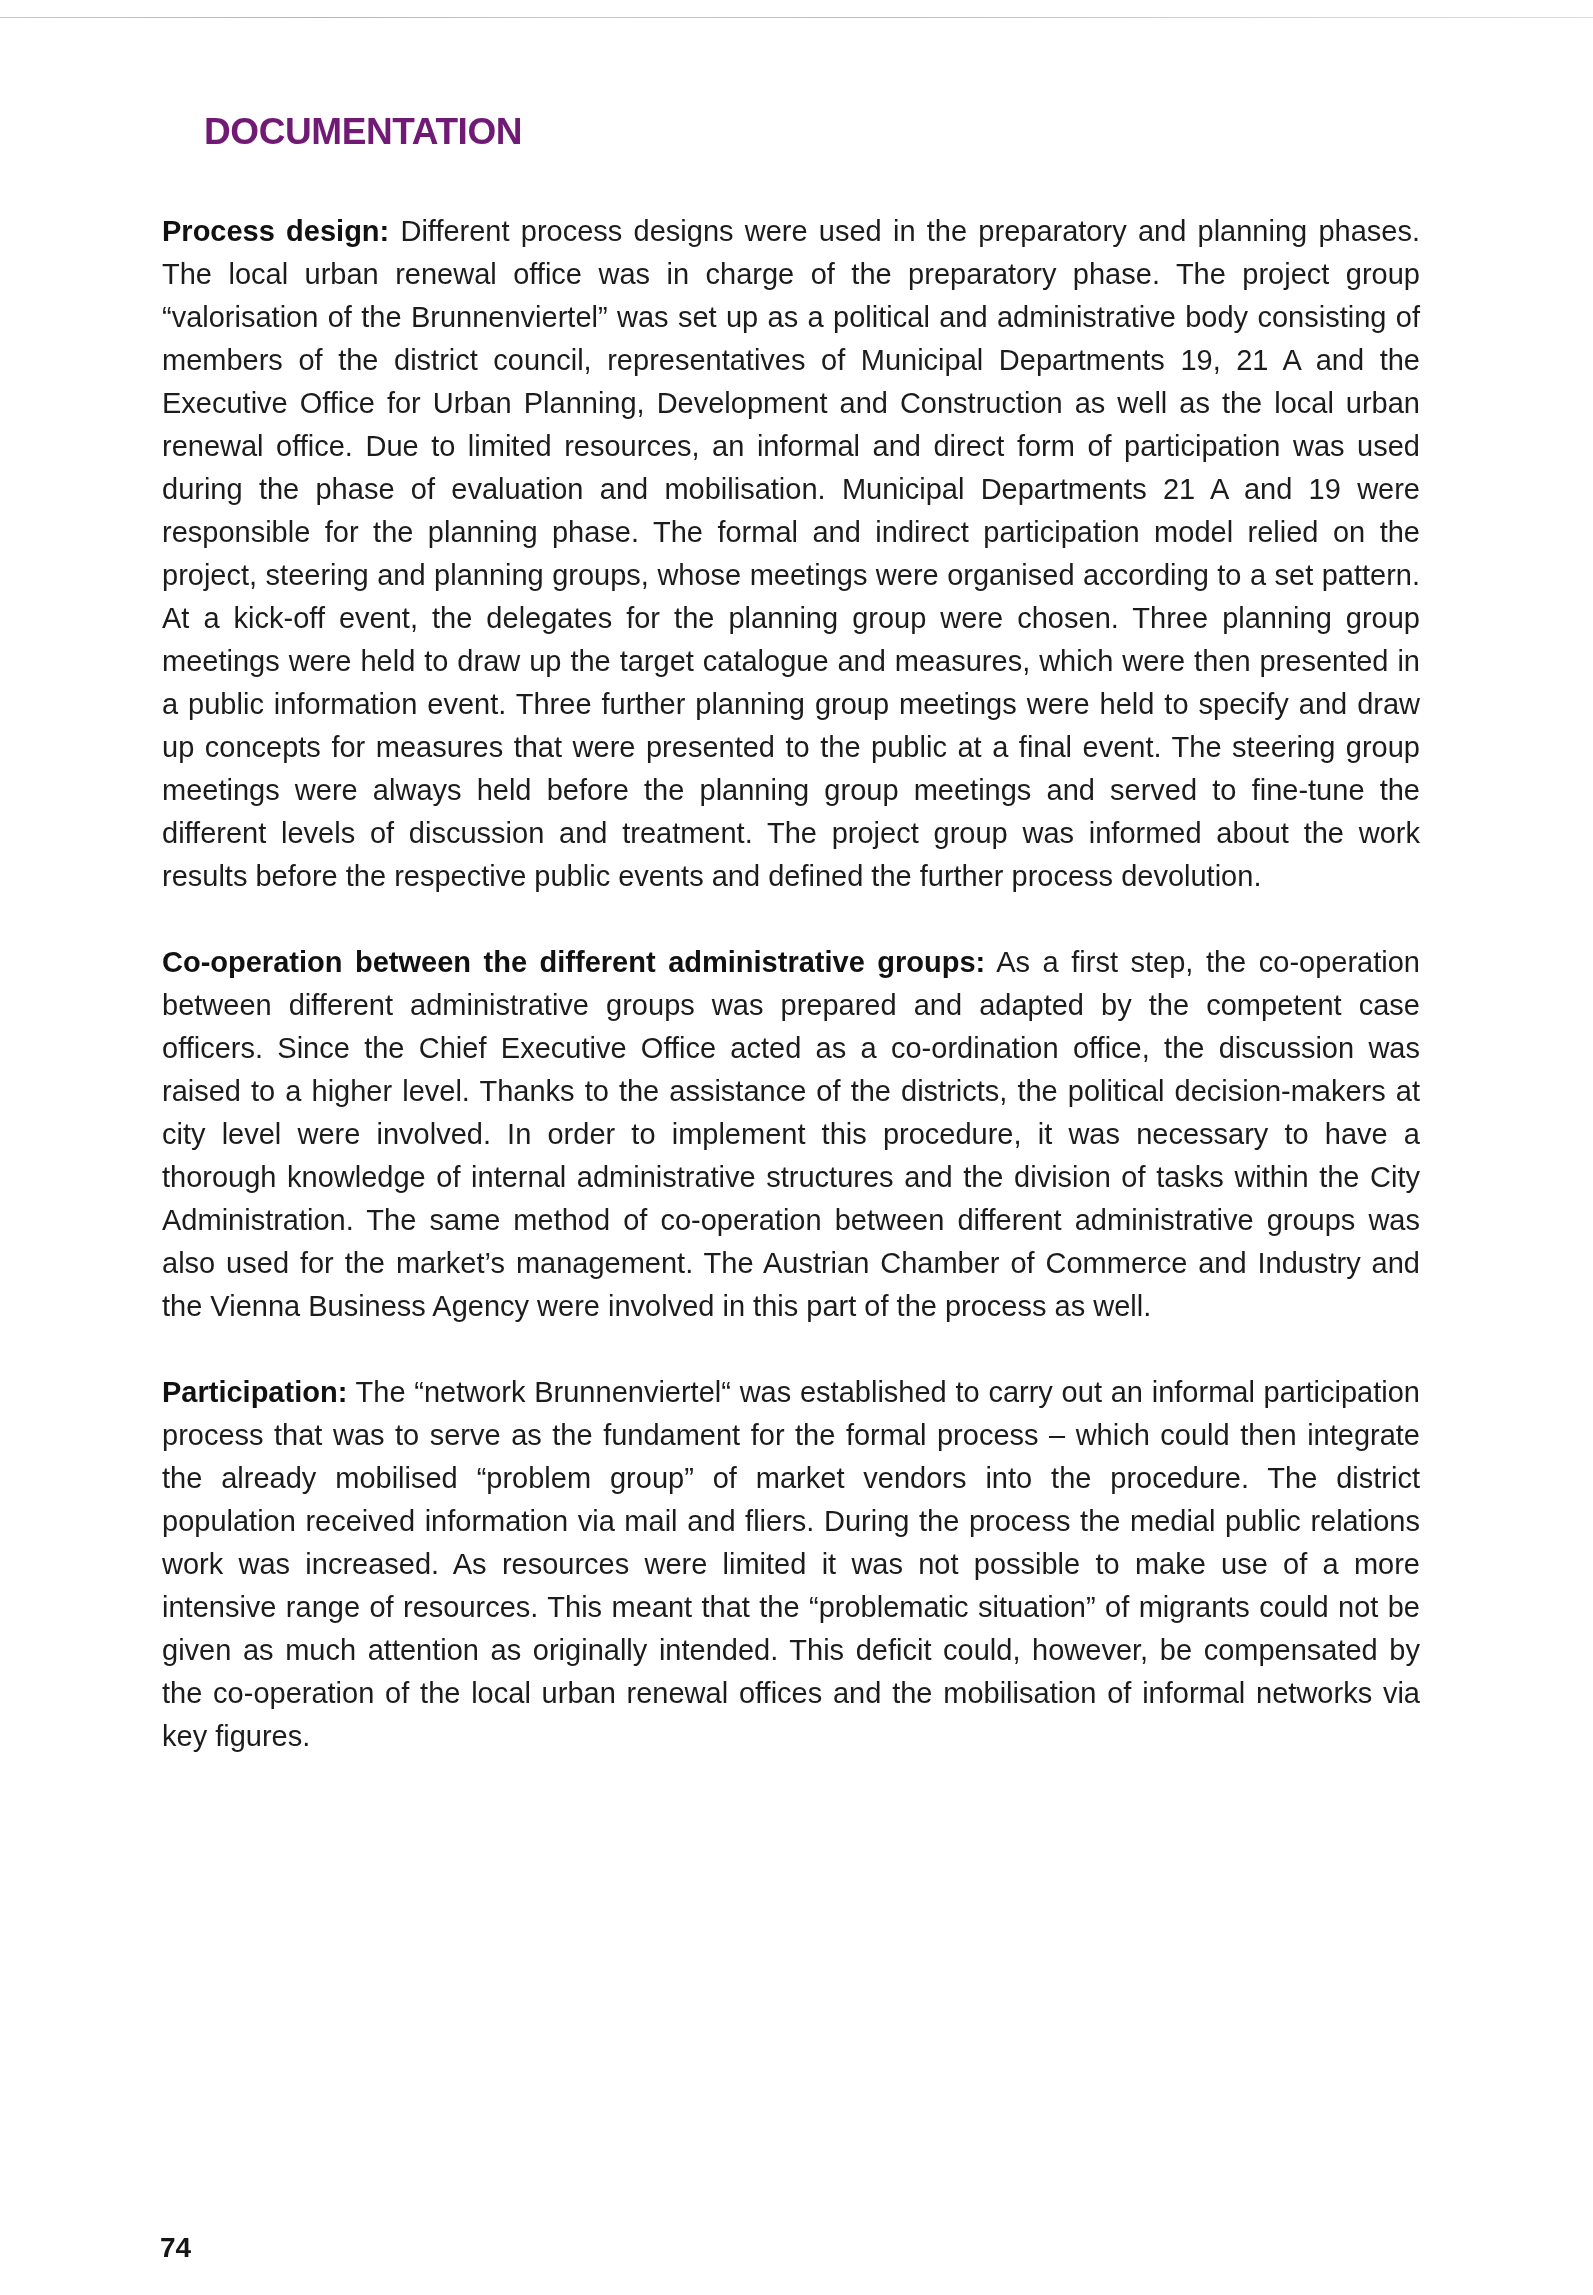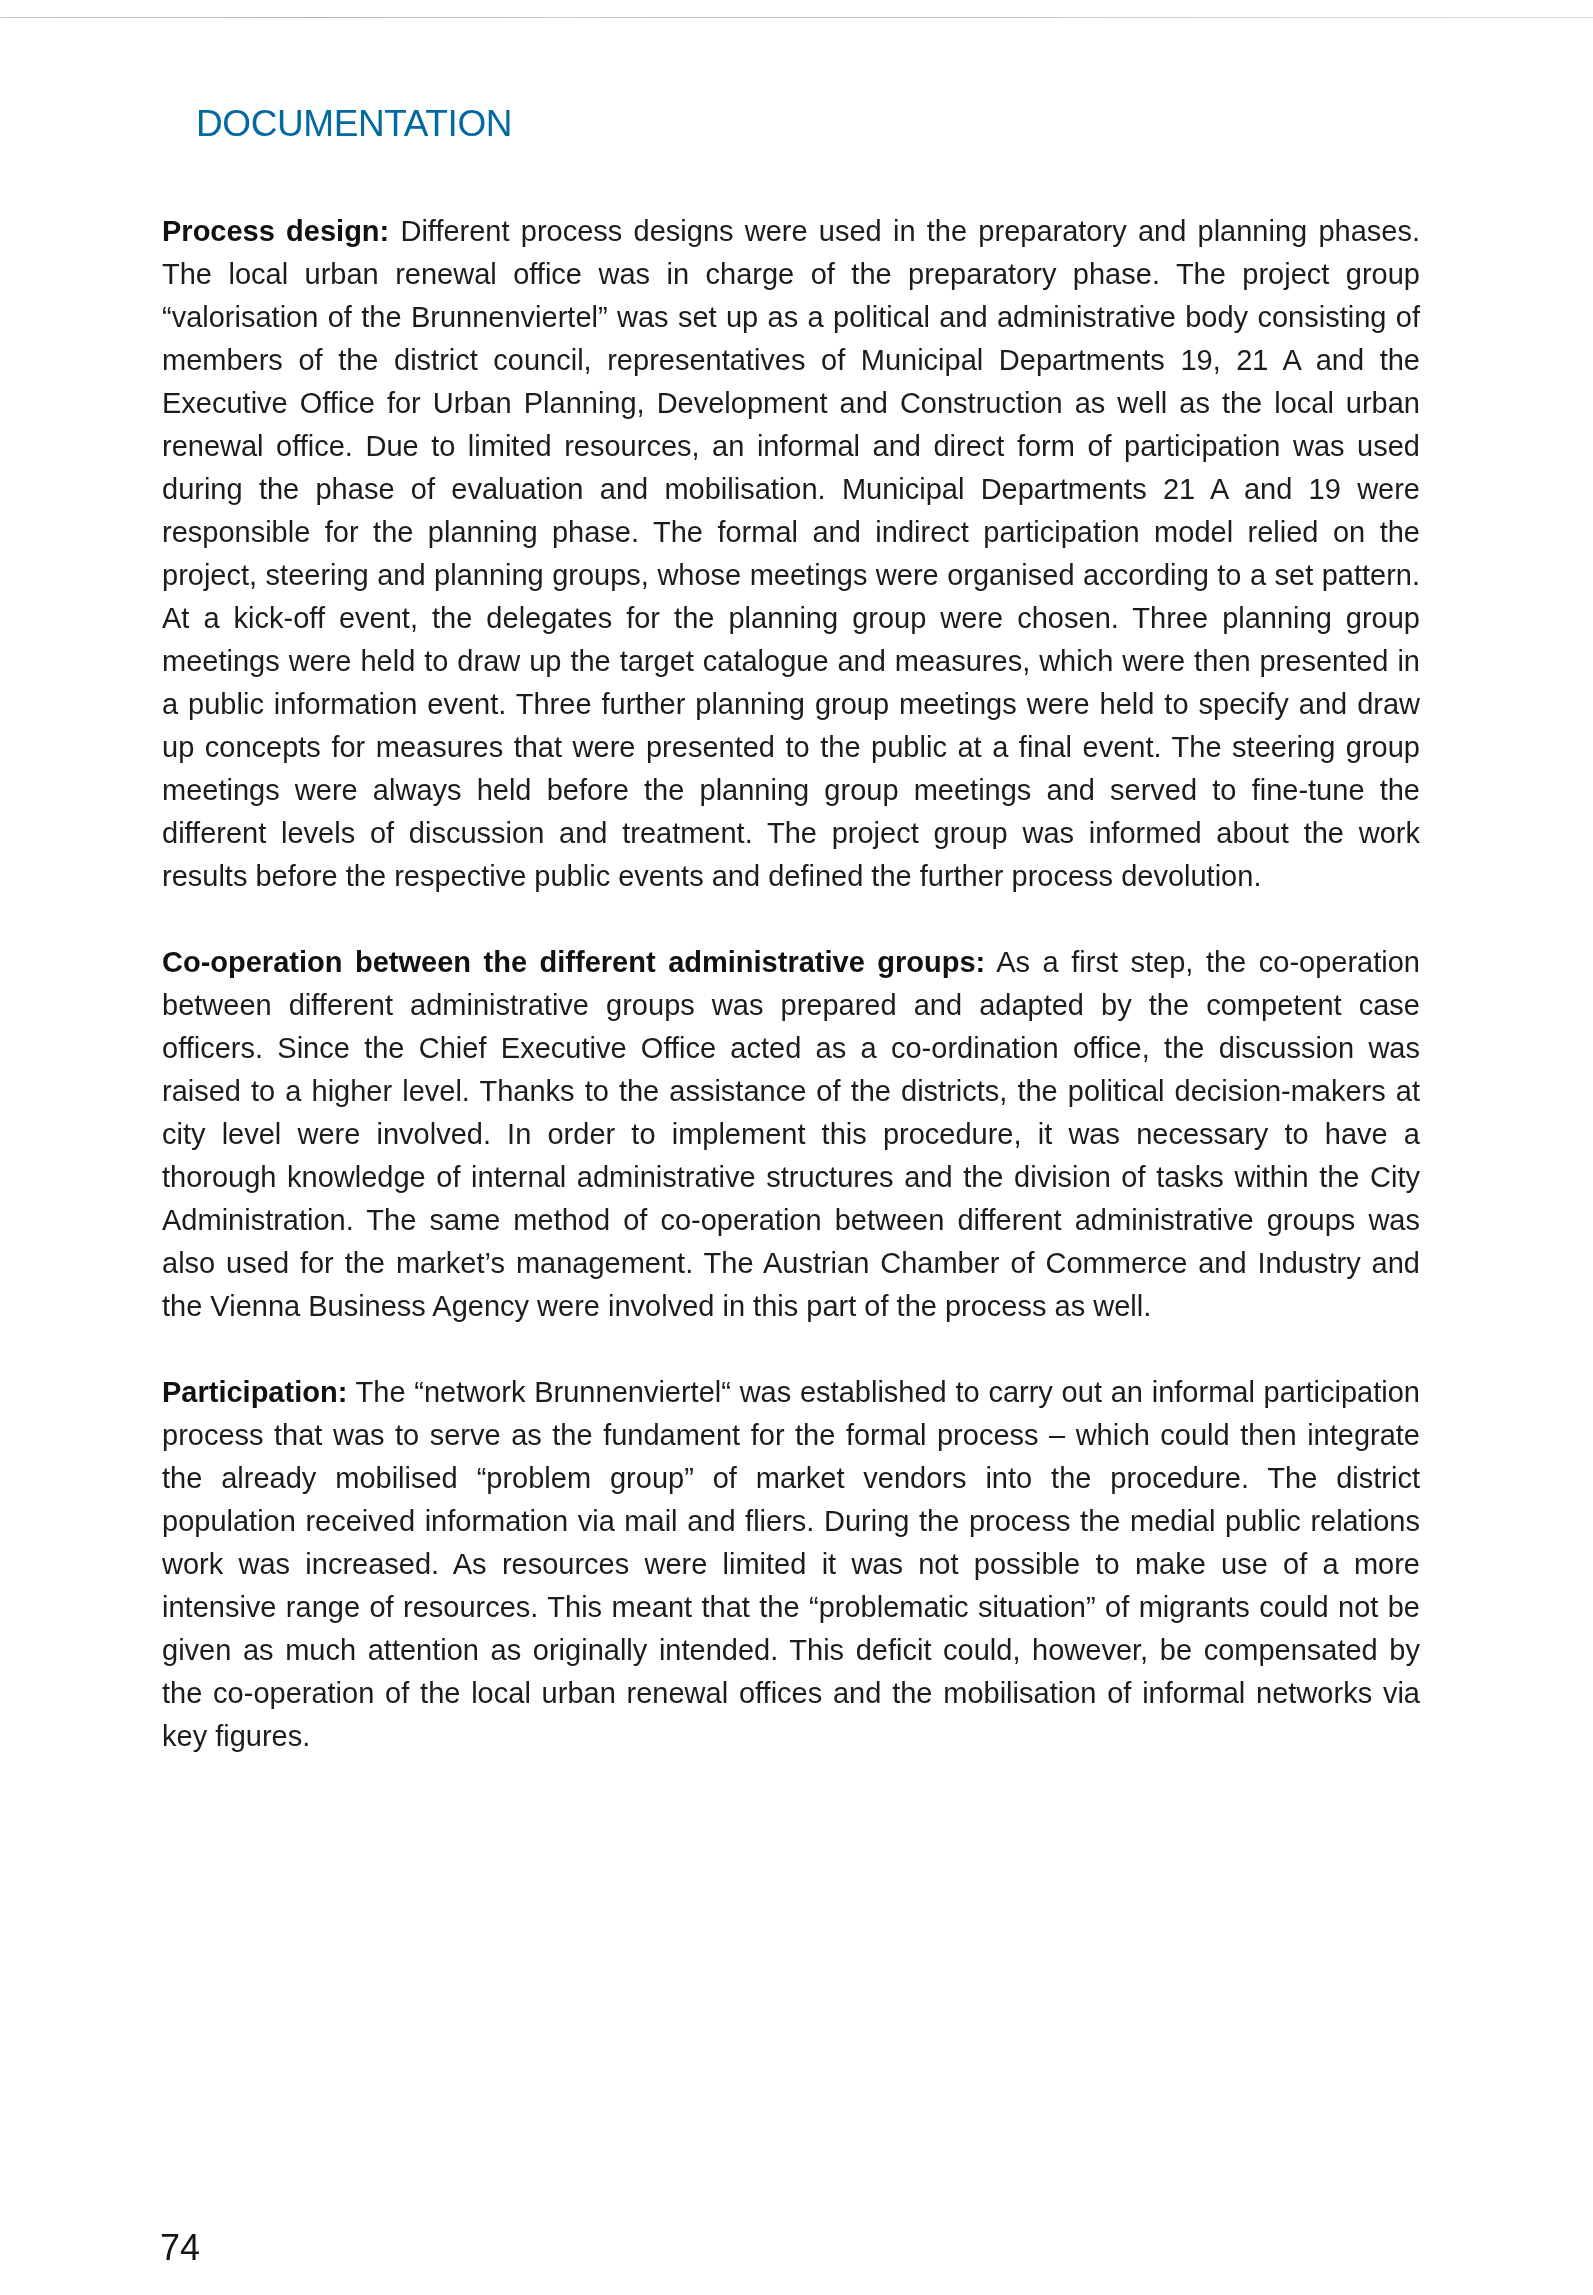--- a/index.html
+++ b/index.html
@@ -20,26 +20,26 @@
       left: 0;
       top: 16.7px;
       width: 1594px;
       height: 1.6px;
       background: linear-gradient(90deg, #c8c8c8 0%, #b5b5b5 20%, #c9c9c9 35%, #bdbdbd 55%, #d0d0d0 75%, #dcdcdc 100%);
     }
     .section-heading {
       position: absolute;
       left: 192px;
       top: 97px;
-      margin: 4px;
+      margin: 12px;
       font-size: 37px;
-      font-weight: 400;
+      font-weight: 700;
       letter-spacing: -0.4px;
       line-height: 45px;
-      color: #0369a1;
+      color: #701a75;
     }
     .content {
       position: absolute;
       left: 162px;
       top: 210px;
       width: 1273px;
       font-size: 29px;
       line-height: 43px;
       text-align: justify;
       color: #1c1c1c;
@@ -48,22 +48,22 @@
       margin: 0 15px 43px 0;
     }
     .content p .lead {
       font-weight: 700;
       color: #111111;
     }
     .page-number {
       position: absolute;
       left: 160px;
       top: 2229px;
-      font-size: 36px;
-      font-weight: 400;
+      font-size: 28px;
+      font-weight: 700;
       line-height: 38px;
       color: #151515;
     }
   </style>
 </head>
 <body>
 
 <div class="top-rule"></div>
 
 <h1 class="section-heading">DOCUMENTATION</h1>

